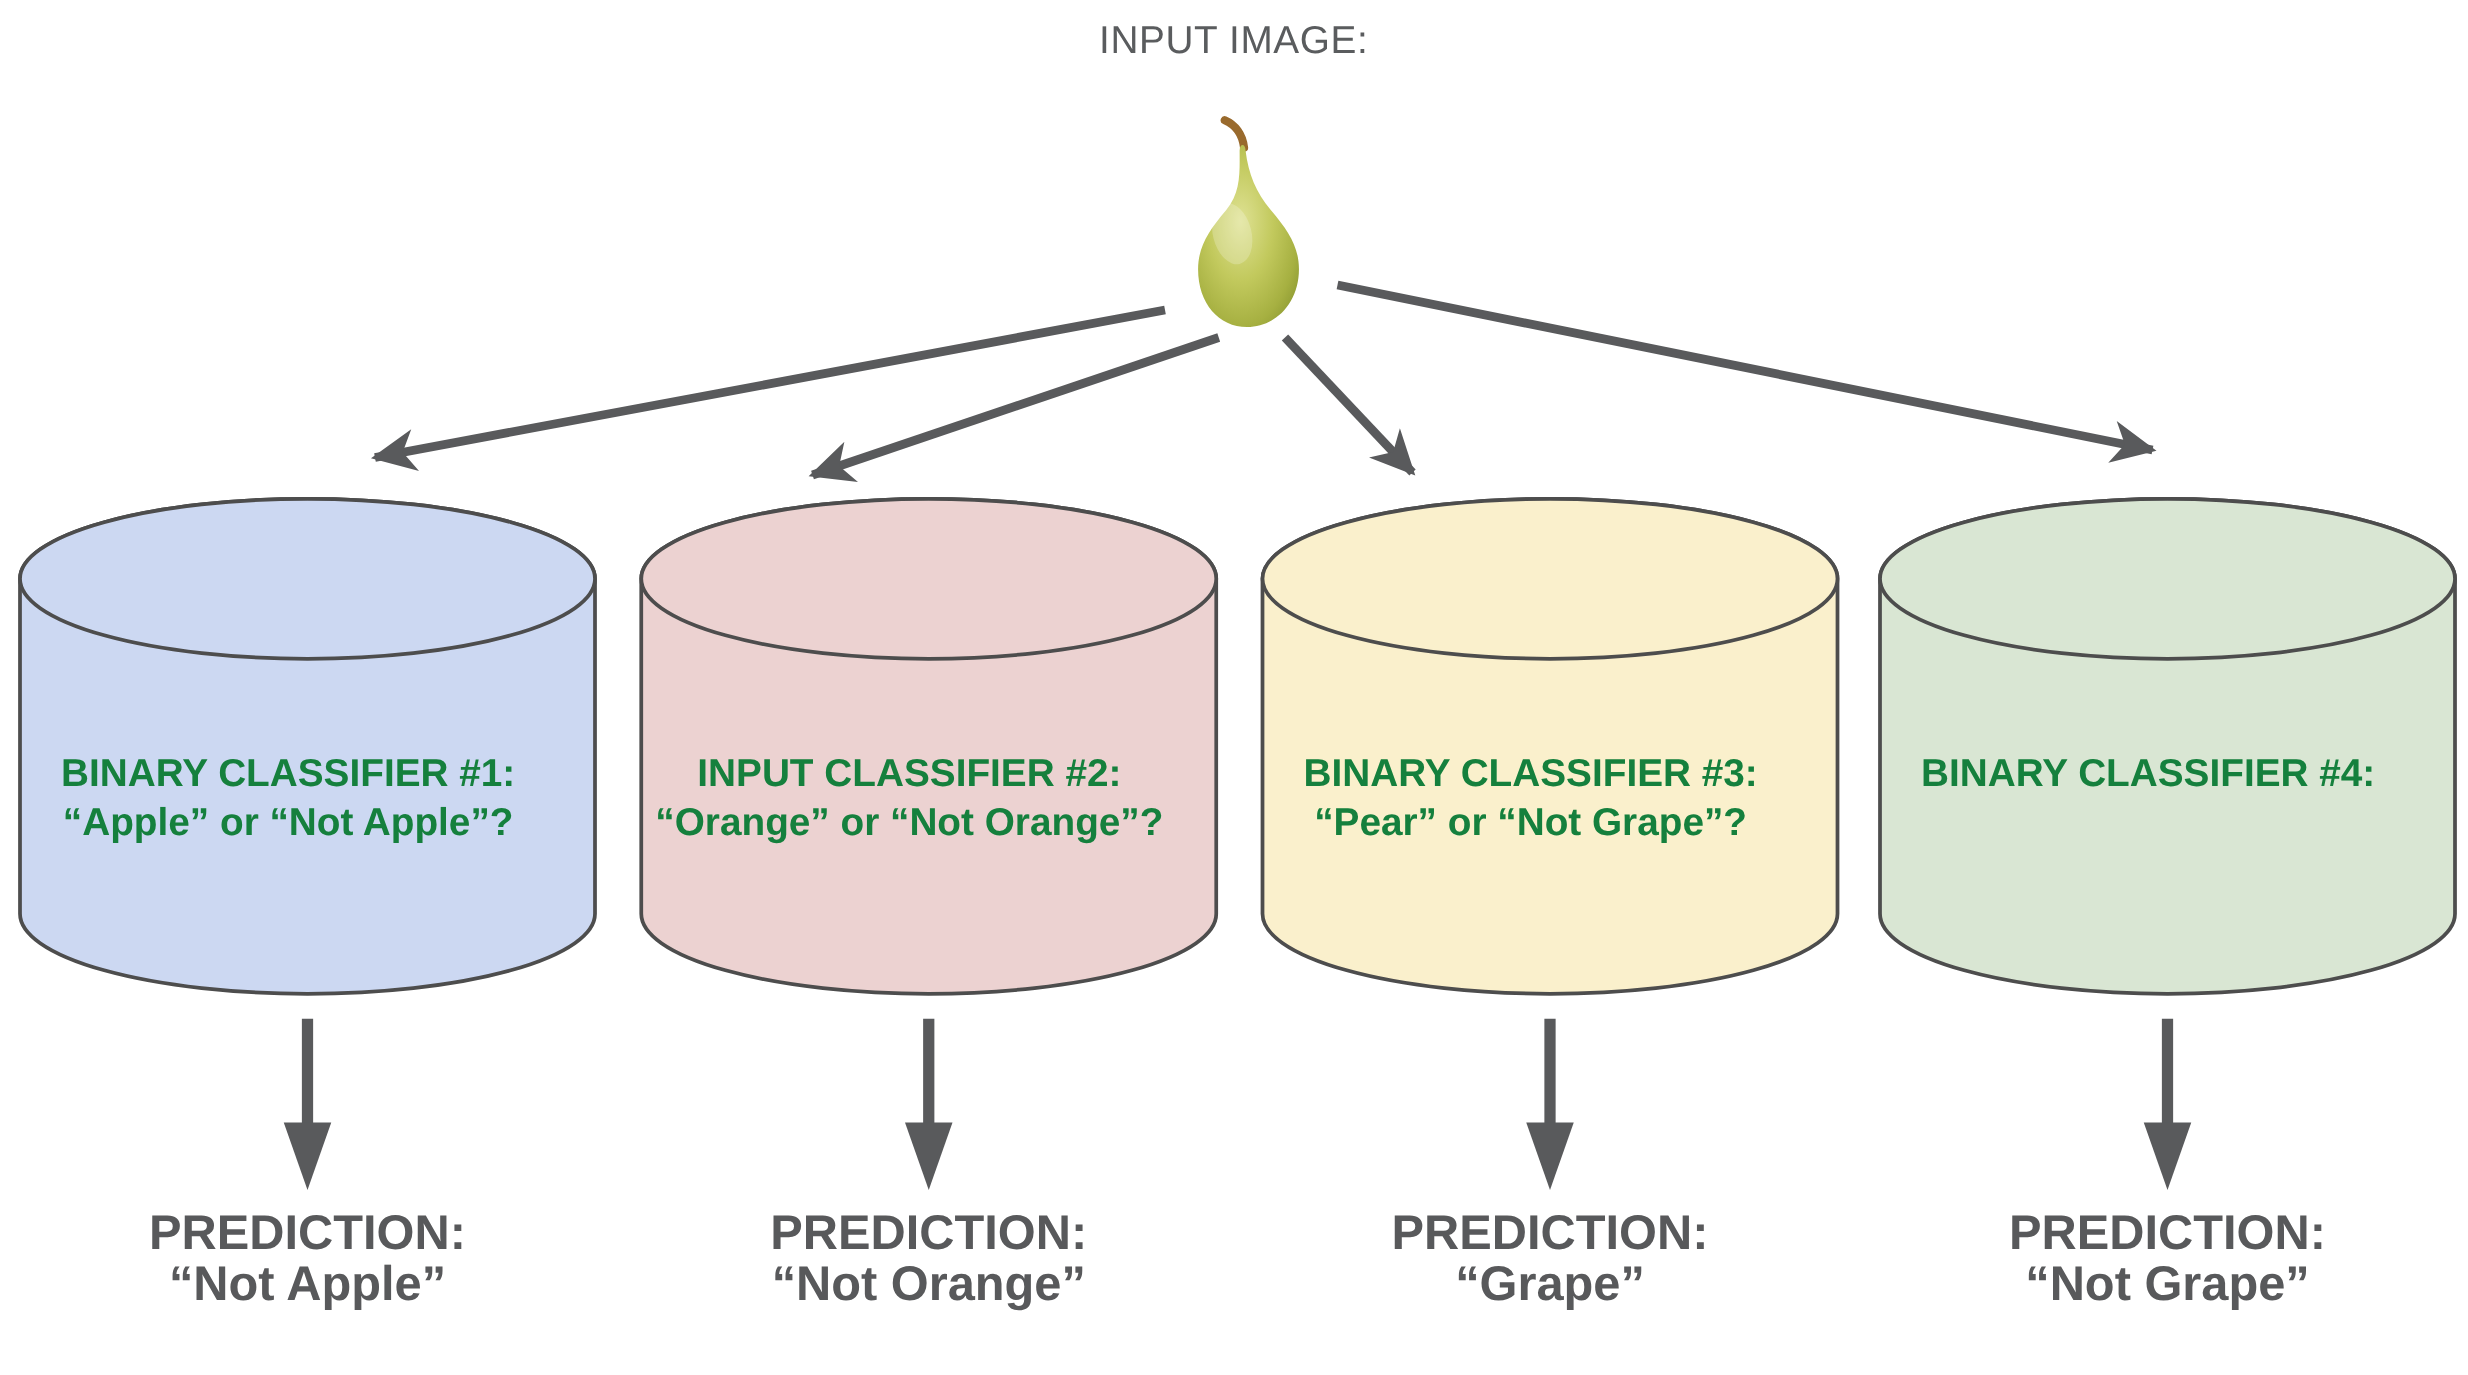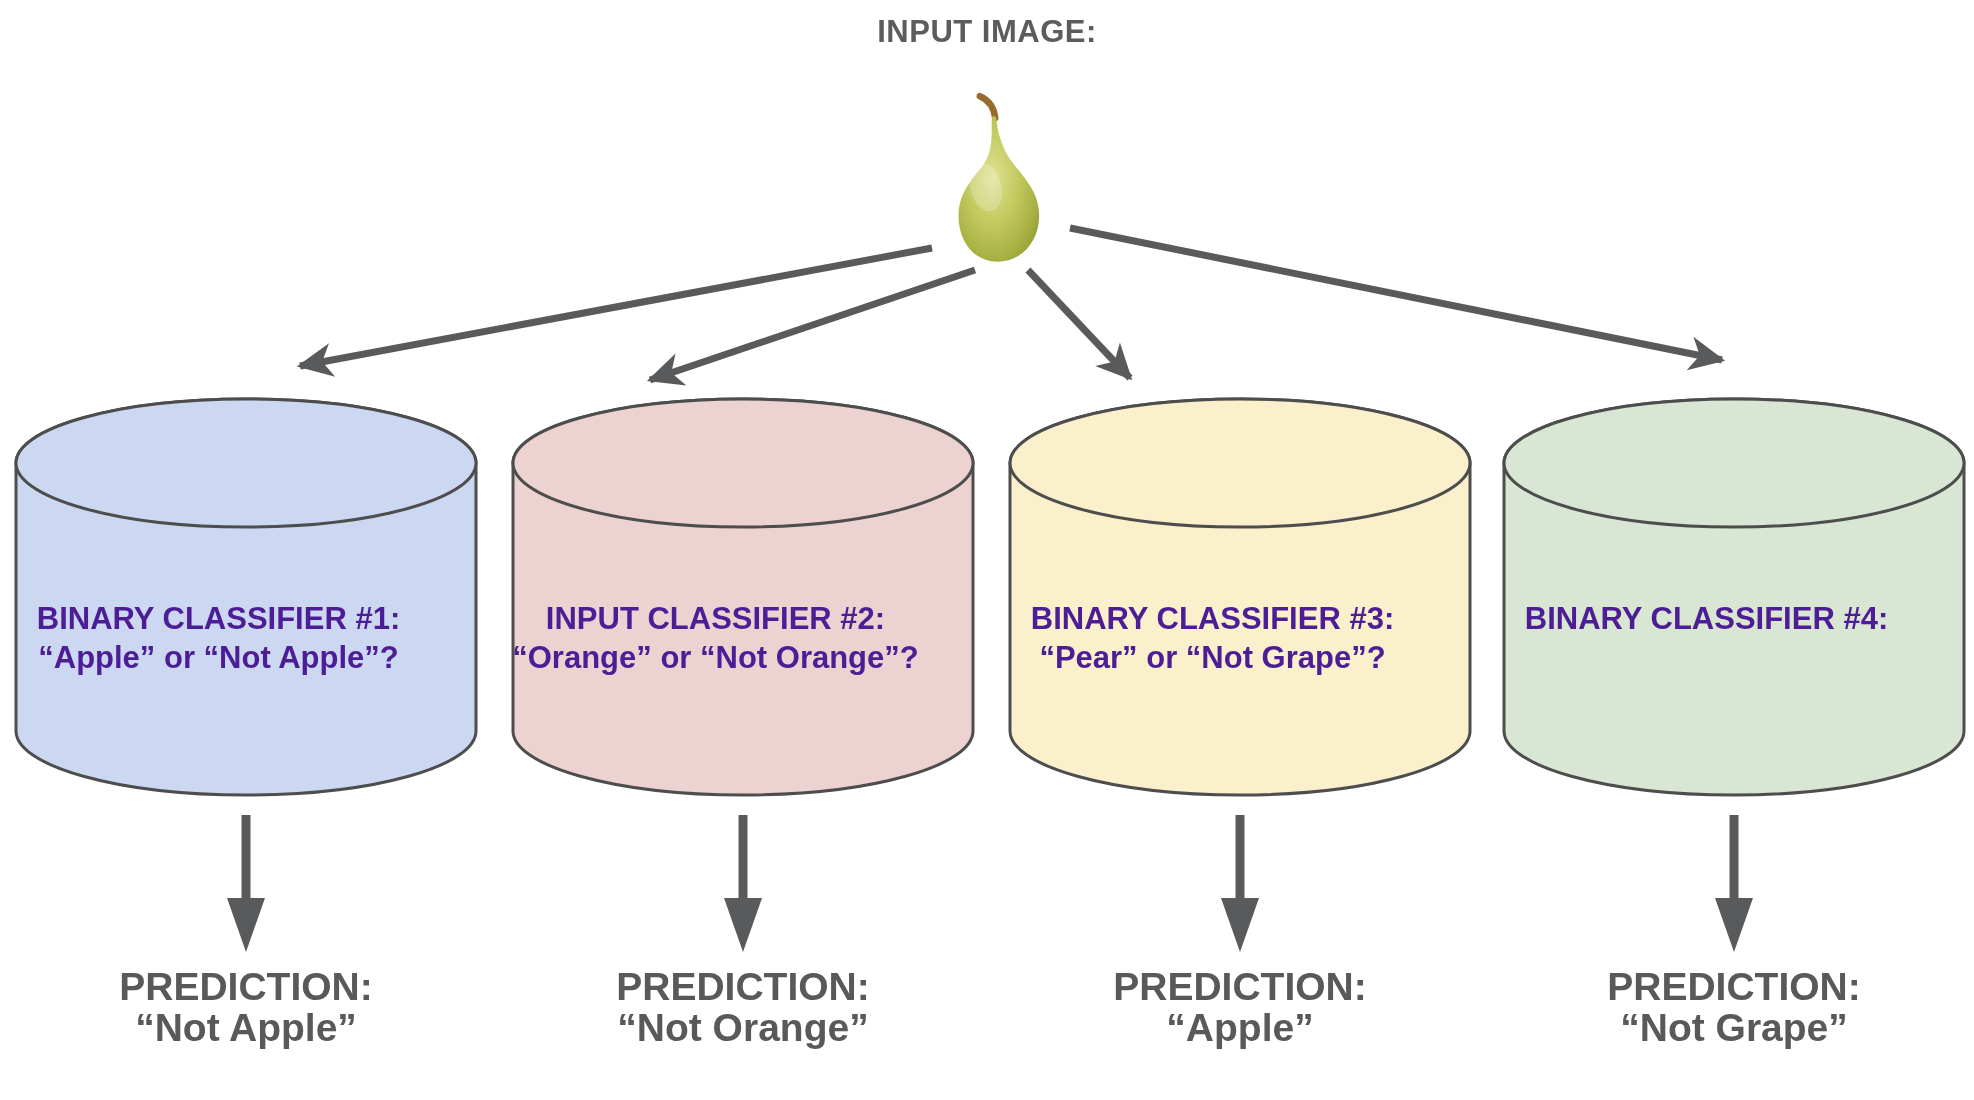--- a/index.html
+++ b/index.html
@@ -7,31 +7,31 @@
     position:relative;
     width:1974px;height:1100px;
     background:#ffffff;
     overflow:hidden;
     font-family:"Liberation Sans", sans-serif;
     color:#58595b;
   }
   .title{
     position:absolute;left:0;top:14px;width:1974px;
     text-align:center;
-    font-size:31px;font-weight:bold;letter-spacing:.5px;
+    font-size:31px;font-weight:normal;letter-spacing:.5px;
     color:#5a5c5e;
   }
   .pear{position:absolute;left:925px;top:92px;width:150px;height:178px;}
   .arrows{position:absolute;left:0;top:0;width:1974px;height:1100px;pointer-events:none;}
   .cyl-group{position:absolute;top:397px;width:464px;height:401px;}
   .cyl-group svg{position:absolute;left:0;top:0;}
   .cyl-label{
-    position:absolute;left:0;top:202px;width:409px;
+    position:absolute;left:12px;top:202px;width:409px;
     text-align:center;font-size:31px;font-weight:bold;line-height:39px;
-    color:#4c1d95;
+    color:#15803d;
   }
   .prediction{
     position:absolute;top:966px;width:464px;
     text-align:center;font-size:39px;font-weight:bold;line-height:41px;
     color:#58595b;
   }
   .g1{left:14px;}  .g2{left:511px;}  .g3{left:1008px;padding-left:45px;}  .g4{left:1502px;}
   .p1{left:14px;}  .p2{left:511px;}  .p3{left:1008px;}  .p4{left:1502px;}
 </style>
 </head>
@@ -132,20 +132,20 @@
   <div class="prediction p1">
     <div>PREDICTION:</div>
     <div>“Not Apple”</div>
   </div>
   <div class="prediction p2">
     <div>PREDICTION:</div>
     <div>“Not Orange”</div>
   </div>
   <div class="prediction p3">
     <div>PREDICTION:</div>
-    <div>“Apple”</div>
+    <div>“Grape”</div>
   </div>
   <div class="prediction p4">
     <div>PREDICTION:</div>
     <div>“Not Grape”</div>
   </div>
 
 </div>
 
 </body></html>

